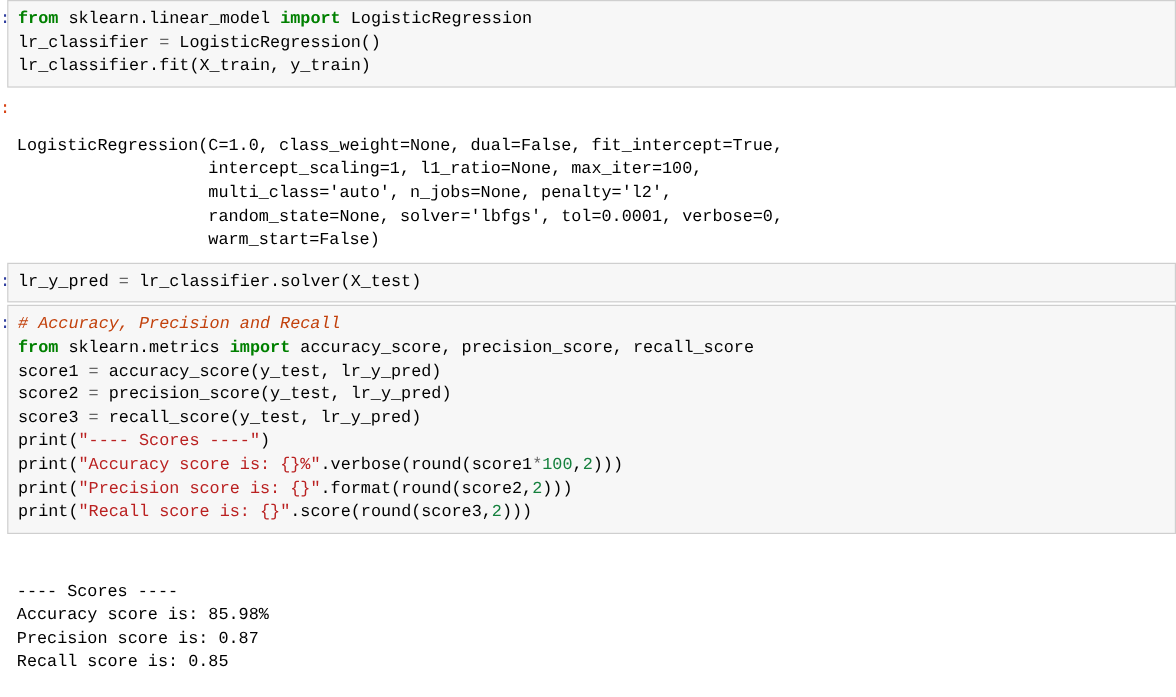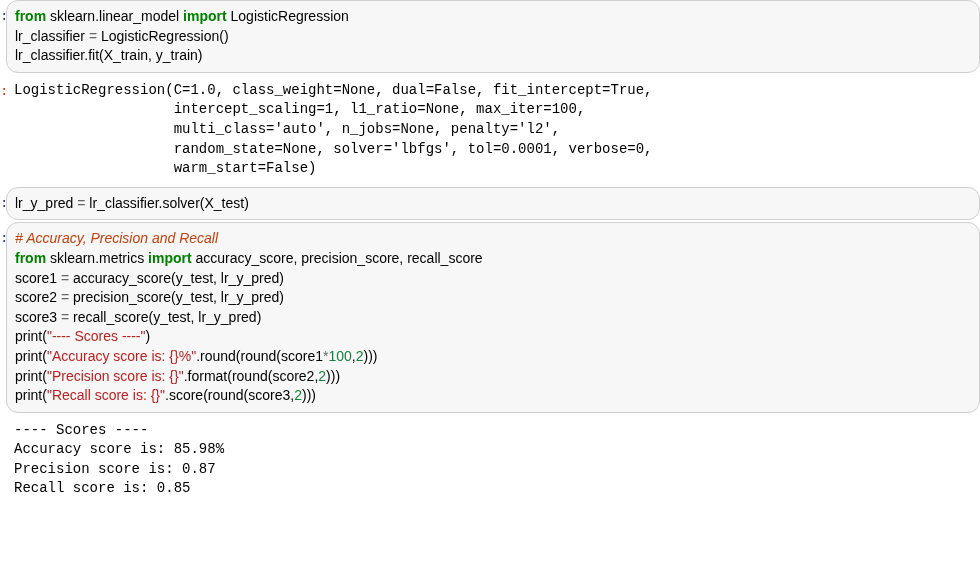--- a/index.html
+++ b/index.html
@@ -28,32 +28,33 @@
     font-family: monospace;
     color: #303F9F;
     user-select: none;
   }
   .prompt.out {
     color: #D84315;
   }
   .code-box {
     background: #f7f7f7;
     border: 1px solid #cfcfcf;
-    border-radius: 12px;
+    border-radius: 0;
     padding: 6px 8px;
     flex: 1;
     white-space: pre;
-    font-family: Liberation Sans, sans-serif;
+    font-family: Liberation Mono, monospace;
     overflow-x: auto;
   }
   .output-box {
     padding: 6px 8px;
     flex: 1;
     white-space: pre;
     font-family: "Courier New", monospace;
+    margin-top: 32px;
   }
   .kw { color: #008000; font-weight: bold; }
   .num { color: #15803d; }
   .str { color: #BA2121; }
   .com { color: #c2410c; font-style: italic; }
   .op { color: #666666; }
 </style>
 </head>
 <body>
 
@@ -86,21 +87,21 @@
 
 <div class="cell">
   <div class="input-area">
     <div class="prompt">:</div>
     <div class="code-box"><span class="com"># Accuracy, Precision and Recall</span>
 <span class="kw">from</span><span> sklearn.metrics </span><span class="kw">import</span><span> accuracy_score, precision_score, recall_score</span>
 <span>score1 </span><span class="op">=</span><span> accuracy_score(y_test, lr_y_pred)</span>
 <span>score2 </span><span class="op">=</span><span> precision_score(y_test, lr_y_pred)</span>
 <span>score3 </span><span class="op">=</span><span> recall_score(y_test, lr_y_pred)</span>
 <span>print(</span><span class="str">"---- Scores ----"</span><span>)</span>
-<span>print(</span><span class="str">"Accuracy score is: {}%"</span><span>.round(round(score1</span><span class="op">*</span><span class="num">100</span><span>,</span><span class="num">2</span><span>)))</span>
+<span>print(</span><span class="str">"Accuracy score is: {}%"</span><span>.verbose(round(score1</span><span class="op">*</span><span class="num">100</span><span>,</span><span class="num">2</span><span>)))</span>
 <span>print(</span><span class="str">"Precision score is: {}"</span><span>.format(round(score2,</span><span class="num">2</span><span>)))</span>
 <span>print(</span><span class="str">"Recall score is: {}"</span><span>.score(round(score3,</span><span class="num">2</span><span>)))</span></div>
   </div>
 </div>
 
 <div class="cell">
   <div class="input-area">
     <div class="prompt"></div>
     <div class="output-box">---- Scores ----
 Accuracy score is: 85.98%

